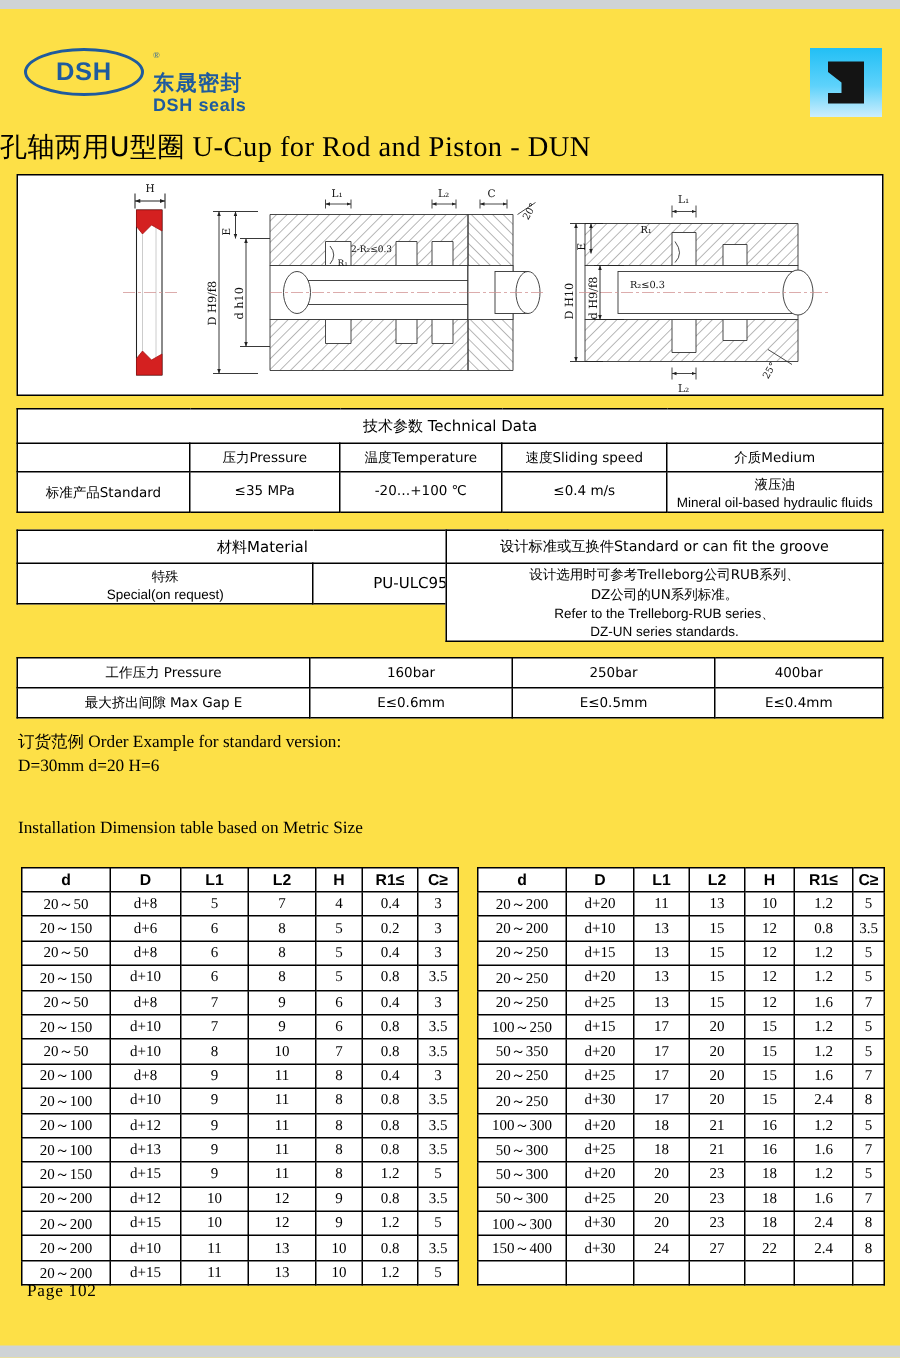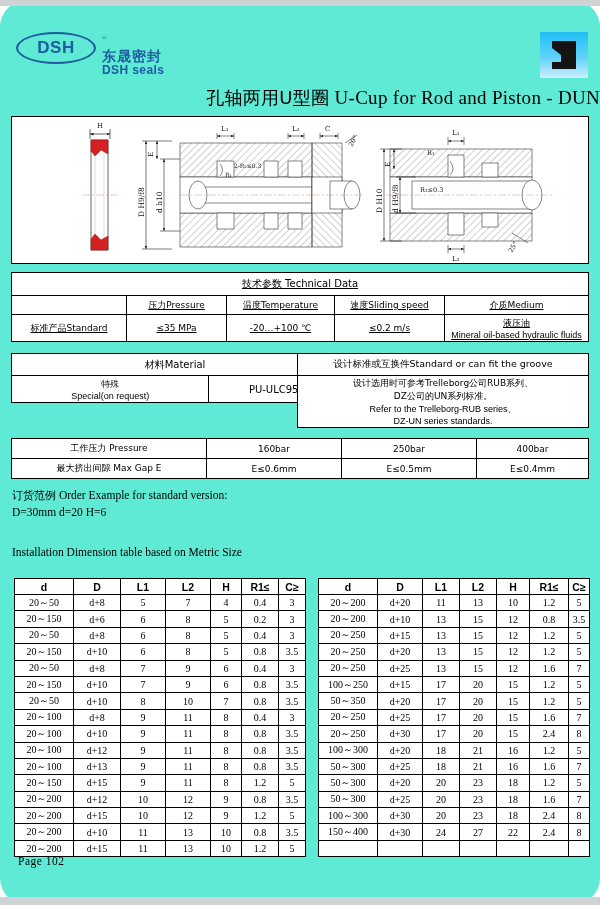--- a/index.html
+++ b/index.html
@@ -8,22 +8,21 @@
     background:#ffffff;
     font-family:"Liberation Serif", serif;
     color:#000;
     overflow:hidden;
     position:relative;
   }
   .page{
     position:relative;
     width:600px;height:905px;
     box-sizing:border-box;
-    background:#5eead4;
-    border-radius:27px;
+    background:#fde047;
   }
   .topbar{position:absolute;top:0;left:0;width:600px;height:6px;background:#cfd3d6;}
   .botbar{position:absolute;bottom:0;left:0;width:600px;height:8px;background:#cfd3d6;}
 
   
   .header{position:absolute;top:6px;left:0;width:600px;height:78px;}
   .logo{position:absolute;left:16px;top:26px;display:flex;align-items:flex-start;}
   .logo-ellipse{
     width:76px;height:28px;border:2px solid #1f5b9e;border-radius:50%;
     display:flex;align-items:center;justify-content:center;
@@ -31,41 +30,41 @@
     letter-spacing:.5px;color:#1f5b9e;
   }
   .logo-txt{margin-left:6px;line-height:1;padding-top:1px;}
   .logo-cn{font-family:"DejaVu Sans",sans-serif;font-weight:bold;font-size:14px;color:#1f5b9e;letter-spacing:1px;}
   .logo-en{font-family:"Liberation Sans",sans-serif;font-weight:bold;font-size:12px;color:#1f5b9e;letter-spacing:.4px;margin-top:1px;}
   .logo-reg{font-size:6px;color:#1f5b9e;vertical-align:super;}
   .prodicon{position:absolute;right:12px;top:26px;width:48px;height:46px;
     background:linear-gradient(180deg,#22bff5 0%,#5ed2fb 55%,#cdeefd 100%);}
 
   .title{
-    position:absolute;top:86px;left:0;width:600px;text-align:right;
+    position:absolute;top:86px;left:0;width:600px;text-align:left;
     font-size:19px;font-family:"Liberation Serif",serif;letter-spacing:.3px;
   }
   .title .cn{font-family:"DejaVu Sans",sans-serif;font-size:18px;}
 
   
   .diagram{
     position:absolute;left:11px;top:116px;width:578px;height:148px;
     border:1.5px solid #000;background:#fff;box-sizing:border-box;overflow:hidden;
   }
 
   
   table{border-collapse:collapse;}
   .tbl{position:absolute;border:1.5px solid #000;box-sizing:border-box;background:#fff;}
   .tbl td{border:1px solid #000;text-align:center;vertical-align:middle;
     font-family:"DejaVu Sans",sans-serif;font-size:9px;padding:1px 2px;}
   .en{font-family:"Liberation Sans",sans-serif;}
   .cn{font-family:"DejaVu Sans",sans-serif;}
 
   #tdata{left:11px;top:272px;width:578px;}
-  #tdata td{height:16px;text-decoration:underline;}
+  #tdata td{height:16px;}
   #tdata .hdr{font-size:10px;height:20px;}
 
   #tmat{left:11px;top:353px;width:328px;}
   #tmat td{height:17px;}
 
   #tstd{left:297px;top:353px;width:292px;}
   #tstd td{height:17px;}
 
   #tpress{left:11px;top:438px;width:578px;}
   #tpress td{height:17px;}
@@ -257,21 +256,21 @@
       <td style="width:110px" class="cn"></td>
       <td style="width:95px" class="cn">压力Pressure</td>
       <td style="width:103px" class="cn">温度Temperature</td>
       <td style="width:105px" class="cn">速度Sliding speed</td>
       <td class="cn">介质Medium</td>
     </tr>
     <tr>
       <td style="height:24px" class="cn">标准产品Standard</td>
       <td class="en">≤35 MPa</td>
       <td class="en">-20…+100 ℃</td>
-      <td class="en">≤0.2 m/s</td>
+      <td class="en">≤0.4 m/s</td>
       <td>
         <div class="cn">液压油</div>
         <div class="en">Mineral oil-based hydraulic fluids</div>
       </td>
     </tr>
   </tbody>
     </table>
 
   <table class="tbl" id="tmat">
     <tbody>

